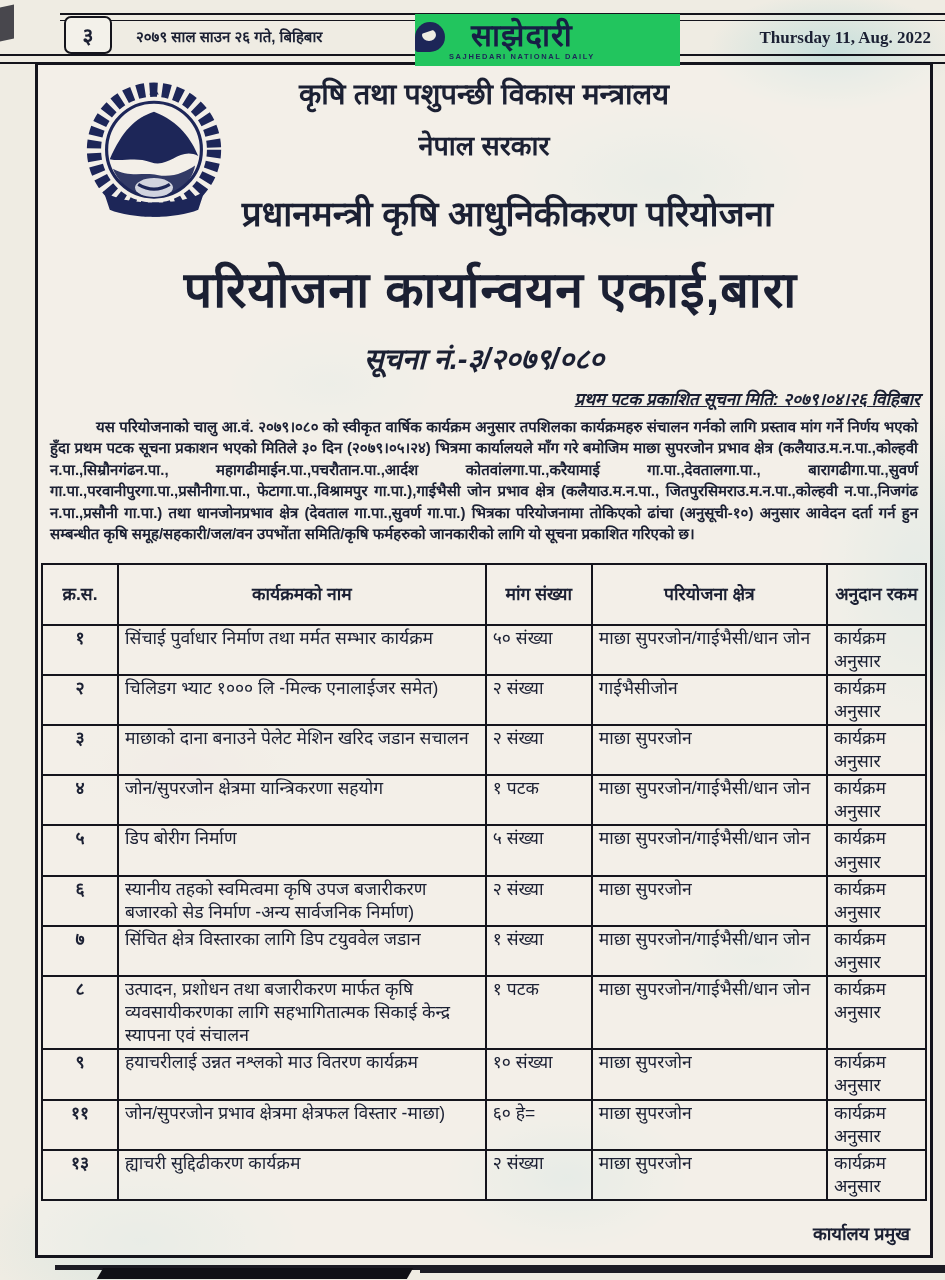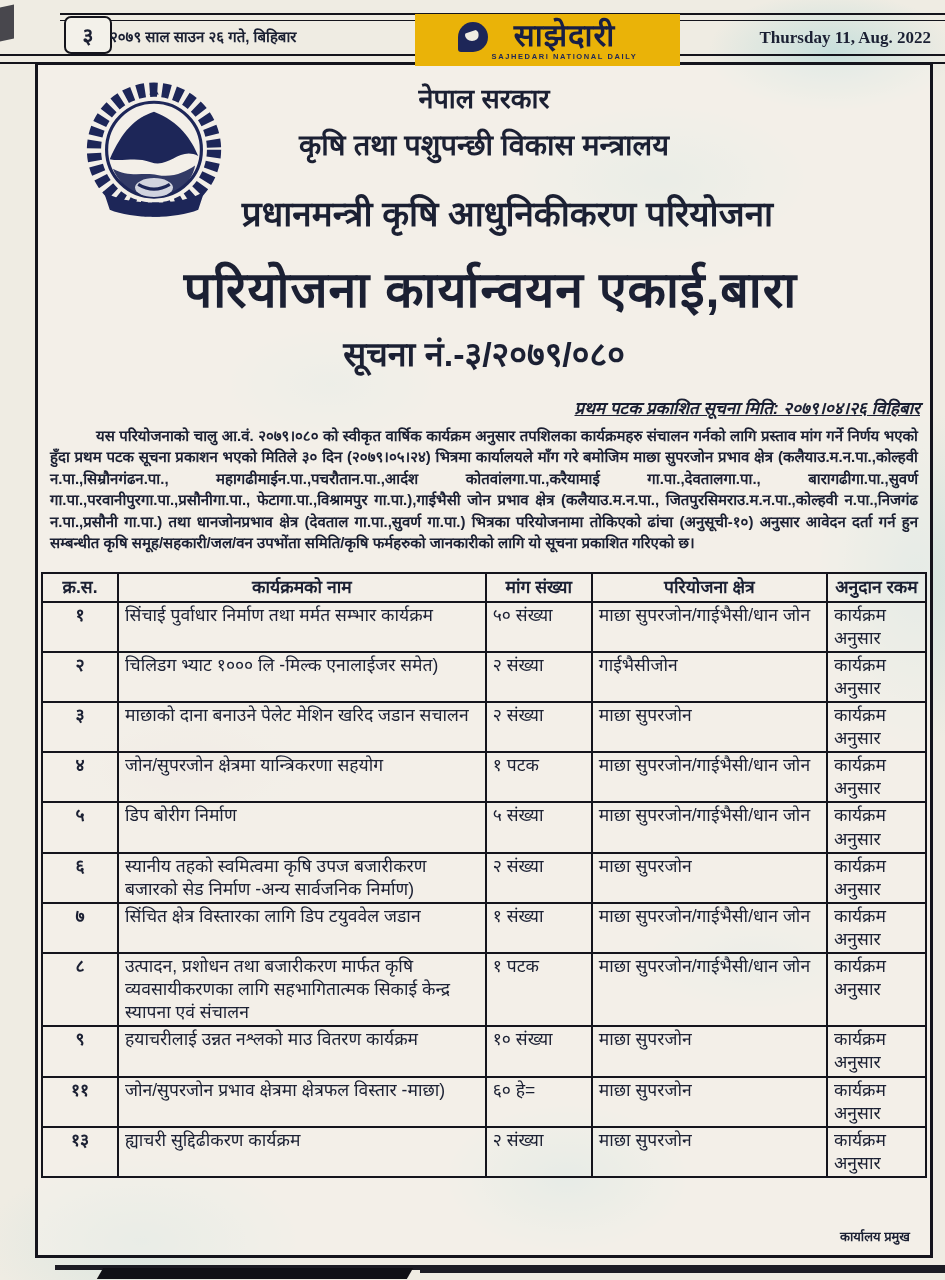--- a/index.html
+++ b/index.html
@@ -21,59 +21,59 @@
   
   .strip-rule{position:absolute;left:60px;right:0;height:5px;border-top:2px solid #14141c;border-bottom:1px solid #14141c;}
   .rule-a{top:13px;}
   .rule-b{top:54px;border-top:2px solid #14141c;border-bottom:2px solid #14141c;height:6px;left:0;}
   .pageno-box{
     position:absolute;left:64px;top:16px;width:44px;height:34px;
     border:2px solid #14141c;border-radius:7px;background:#f3f1ea;
     display:flex;align-items:center;justify-content:center;
     font-weight:bold;font-size:21px;z-index:3;
   }
-  .np-date{position:absolute;left:110px;top:26px;font-size:15px;font-weight:bold;z-index:3;}
+  .np-date{position:absolute;left:136px;top:26px;font-size:15px;font-weight:bold;z-index:3;}
   .masthead{
     position:absolute;left:415px;top:14px;width:265px;height:52px;z-index:4;
-    background:#eab308;display:flex;align-items:center;justify-content:center;gap:4px;
+    background:#22c55e;display:flex;align-items:center;gap:4px;
   }
   .mast-logo{width:30px;height:30px;border-radius:50% 50% 50% 10%;background:#1d2658;position:relative;flex:0 0 auto;margin-top:-6px;}
   .mast-logo::after{content:"";position:absolute;left:7px;top:7px;width:14px;height:12px;border-radius:50%;background:#efece3;clip-path:polygon(0 40%,100% 0,100% 100%,0 100%);}
   .mast-text{display:flex;flex-direction:column;align-items:center;line-height:1;}
   .mast-title{font-size:31px;font-weight:bold;color:#171e45;letter-spacing:1px;}
   .mast-sub{font-size:7.5px;font-weight:bold;letter-spacing:1.6px;color:#1d2658;margin-top:2px;}
   .en-date{position:absolute;right:14px;top:28px;font-size:17px;font-weight:bold;font-family:"Liberation Serif","DejaVu Serif",serif;z-index:3;}
   .corner-mark{position:absolute;left:0;top:6px;width:14px;height:34px;background:#2a2a33;transform:skewY(-12deg);opacity:.85;}
   
   .notice-box{
     position:absolute;left:35px;top:62px;width:898px;height:1196px;
     border:3px solid #14141c;background:rgba(245,243,236,.55);box-sizing:border-box;
   }
   .emblem{position:absolute;left:36px;top:12px;width:160px;height:158px;}
   .center{text-align:center;}
   .govt-line{margin-top:14px;font-size:27px;font-weight:bold;}
   .ministry-line{margin-top:8px;font-size:29px;font-weight:bold;}
   .project-line{margin-top:26px;font-size:35px;font-weight:bold;padding-left:47px;}
   .unit-line{margin-top:18px;font-size:50px;font-weight:bold;letter-spacing:1px;margin-left:13px;}
-  .notice-no{margin-top:8px;font-size:34px;font-weight:bold;}
-  .first-pub{margin-top:20px;text-align:right;margin-right:10px;font-size:17px;font-weight:bold;font-style:italic;text-decoration:underline;}
+  .notice-no{margin-top:16px;font-size:29px;font-weight:bold;font-style:italic;}
+  .first-pub{margin-top:10px;text-align:right;margin-right:10px;font-size:17px;font-weight:bold;font-style:italic;text-decoration:underline;}
   .body-par{
     margin:6px 12px 18px 12px;font-size:15px;line-height:1.43;text-align:justify;
     text-indent:46px;font-weight:700;
   }
   
   table.prog{border-collapse:collapse;width:calc(100% - 6px);margin:8px 3px 0 3px;table-layout:fixed;}
   table.prog th,table.prog td{
     border:2px solid #14141c;padding:1px 6px;font-size:17.5px;line-height:1.32;
     vertical-align:top;overflow:hidden;
   }
-  table.prog th{font-weight:bold;text-align:center;padding:2px 4px;}
+  table.prog th{font-weight:bold;text-align:center;padding:18px 4px;}
   td.sn{text-align:center;font-weight:bold;}
   tr.merge-top td{border-top:none;}
-  .signature{position:absolute;right:20px;bottom:10px;font-size:13px;font-weight:bold;}
+  .signature{position:absolute;right:20px;bottom:10px;font-size:18px;font-weight:bold;}
   
   .bottom-band{position:absolute;left:55px;right:0;top:1265px;height:5px;background:#1c1c24;}
   .bottom-wedge{position:absolute;left:100px;top:1268px;width:310px;height:11px;background:#101016;transform:skewX(-30deg);}
   .bottom-band2{position:absolute;left:420px;right:0;top:1269px;height:4px;background:#1c1c24;}
 </style>
 </head>
 <body>
 
 <div class="corner-mark"></div>
 <div class="strip-rule rule-a"></div>
@@ -104,22 +104,22 @@
     <g fill="#1d2658">
       <path d="M50 6 l3 5 -6 0 z"></path>
       <path d="M22 52 C30 34 38 26 50 22 C66 28 74 40 78 50 C66 44 60 58 48 54 C38 50 30 54 22 52 Z"></path>
       <path d="M24 58 C34 64 44 60 52 62 C62 64 70 60 76 56 C74 68 62 76 50 76 C38 76 28 68 24 58 Z" opacity=".9"></path>
       <path d="M18 72 C30 82 70 82 82 72 L78 84 C64 90 36 90 22 84 Z"></path>
     </g>
     <ellipse cx="50" cy="70" rx="12" ry="6" fill="#eef0f5" opacity=".85"></ellipse>
     <path d="M40 68 q10 6 20 0" stroke="#1d2658" stroke-width="2" fill="none"></path>
   </svg>
 
+  <div class="center ministry-line">कृषि तथा पशुपन्छी विकास मन्त्रालय</div>
   <div class="center govt-line">नेपाल सरकार</div>
-  <div class="center ministry-line">कृषि तथा पशुपन्छी विकास मन्त्रालय</div>
   <div class="center project-line">प्रधानमन्त्री कृषि आधुनिकीकरण परियोजना</div>
   <div class="center unit-line">परियोजना कार्यान्वयन एकाई,बारा</div>
   <div class="center notice-no">सूचना नं.-३/२०७९/०८०</div>
   <div class="first-pub">प्रथम पटक प्रकाशित सूचना मिति: २०७९।०४।२६ विहिबार</div>
 
   <div class="body-par">यस परियोजनाको चालु आ.वं. २०७९।०८० को स्वीकृत वार्षिक कार्यक्रम अनुसार तपशिलका कार्यक्रमहरु संचालन गर्नको लागि प्रस्ताव मांग गर्ने निर्णय भएको हुँदा प्रथम पटक सूचना प्रकाशन भएको मितिले ३० दिन (२०७९।०५।२४) भित्रमा कार्यालयले माँग गरे बमोजिम माछा सुपरजोन प्रभाव क्षेत्र (कलैयाउ.म.न.पा.,कोल्हवी न.पा.,सिम्रौनगंढन.पा., महागढीमाईन.पा.,पचरौतान.पा.,आर्दश कोतवांलगा.पा.,करैयामाई गा.पा.,देवतालगा.पा., बारागढीगा.पा.,सुवर्ण गा.पा.,परवानीपुरगा.पा.,प्रसौनीगा.पा., फेटागा.पा.,विश्रामपुर गा.पा.),गाईभैसी जोन प्रभाव क्षेत्र (कलैयाउ.म.न.पा., जितपुरसिमराउ.म.न.पा.,कोल्हवी न.पा.,निजगंढ न.पा.,प्रसौनी गा.पा.) तथा धानजोनप्रभाव क्षेत्र (देवताल गा.पा.,सुवर्ण गा.पा.) भित्रका परियोजनामा तोकिएको ढांचा (अनुसूची-१०) अनुसार आवेदन दर्ता गर्न हुन सम्बन्धीत कृषि समूह/सहकारी/जल/वन उपभोंता समिति/कृषि फर्महरुको जानकारीको लागि यो सूचना प्रकाशित गरिएको छ।</div>
 
   <table class="prog">
     <colgroup>
       <col style="width:8.6%">

